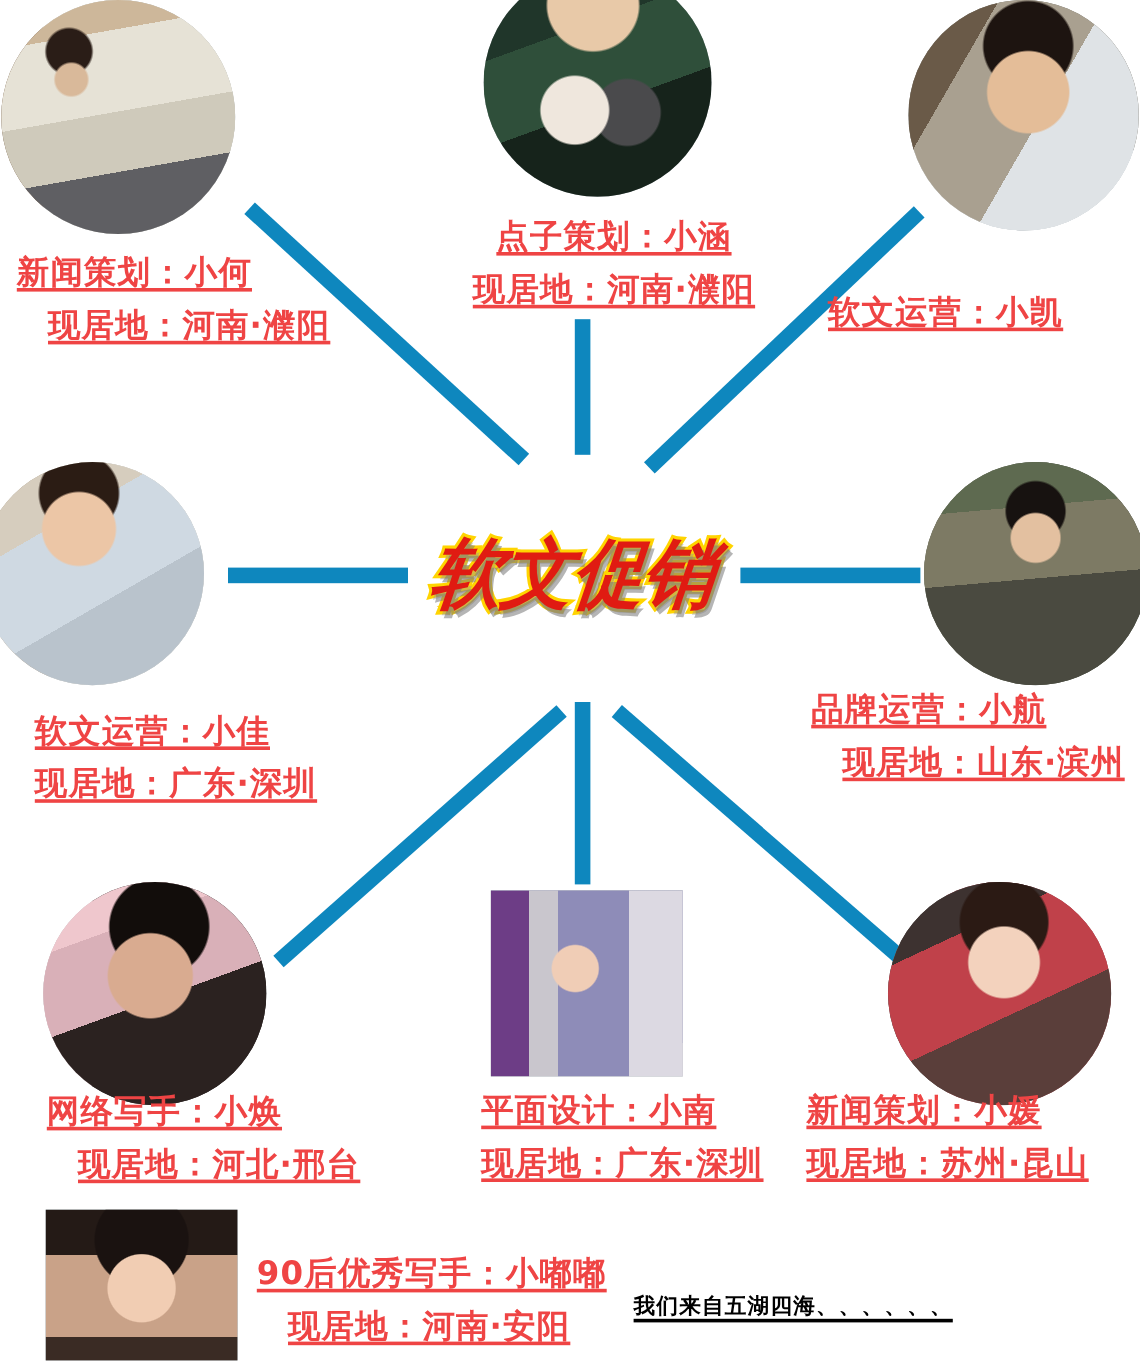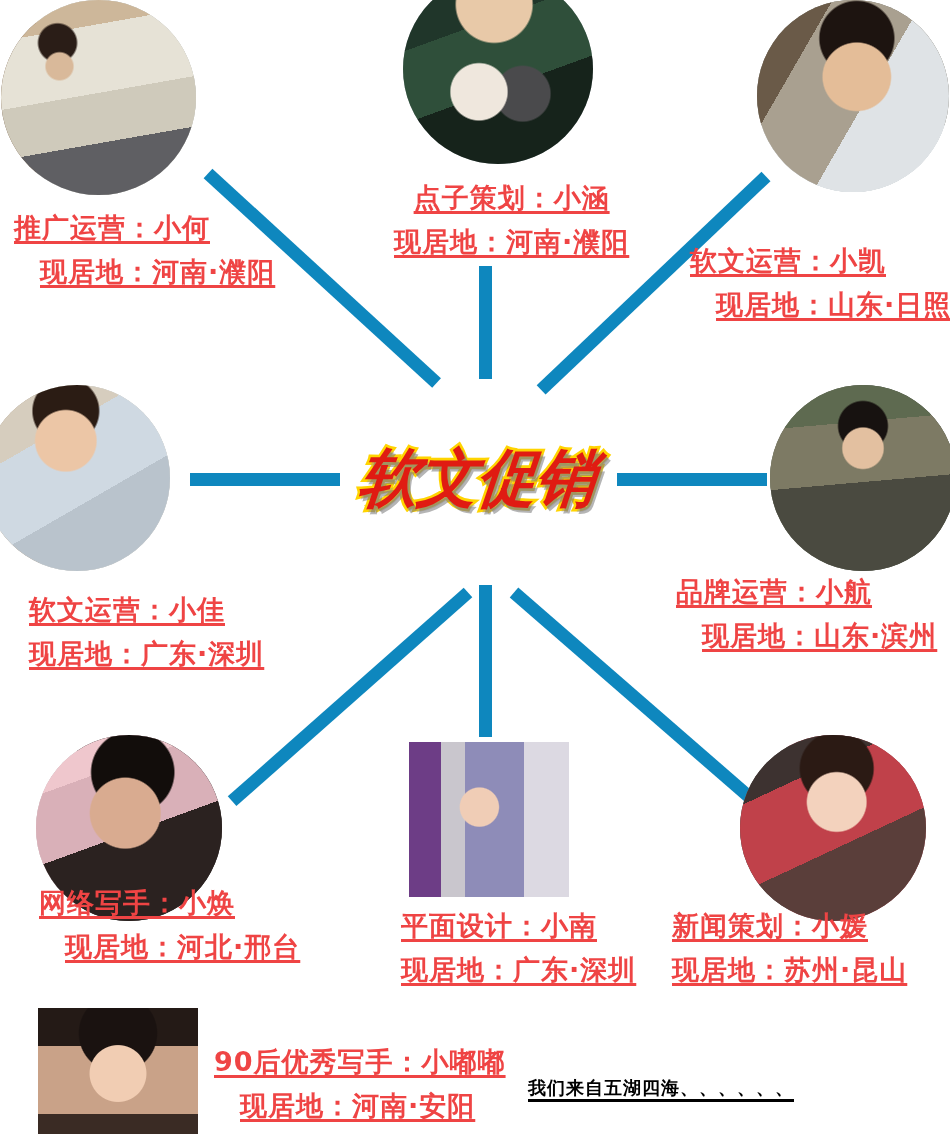--- a/index.html
+++ b/index.html
@@ -202,45 +202,44 @@
 
   <div class="photo" style="left:38px;top:1008px;width:160px;height:126px;">
     <div class="ph-inner ph-i"></div>
   </div>
 
   <div id="center-title">
     <span class="art">软文促销</span>
   </div>
 
   <div class="label sz1" style="left:14px;top:210px;">
-    <span class="ln">推广运营：小何</span>
+    <span class="ln">新闻策划：小何</span>
     <span class="ln ind">现居地：河南·濮阳</span>
   </div>
 
   <div class="label sz1 c" style="left:394px;top:180px;">
     <span class="ln">点子策划：小涵</span>
     <span class="ln">现居地：河南·濮阳</span>
   </div>
 
   <div class="label sz1" style="left:690px;top:243px;">
     <span class="ln">软文运营：小凯</span>
-    <span class="ln ind">现居地：山东·日照</span>
   </div>
 
   <div class="label sz1" style="left:29px;top:592px;">
     <span class="ln">软文运营：小佳</span>
     <span class="ln">现居地：广东·深圳</span>
   </div>
 
   <div class="label sz1" style="left:676px;top:574px;">
     <span class="ln">品牌运营：小航</span>
     <span class="ln ind">现居地：山东·滨州</span>
   </div>
 
-  <div class="label sz1" style="left:39px;top:885px;">
+  <div class="label sz1" style="left:39px;top:909px;">
     <span class="ln">网络写手：小焕</span>
     <span class="ln ind">现居地：河北·邢台</span>
   </div>
 
   <div class="label sz1" style="left:365px;top:908px;margin-left:36px;">
     <span class="ln">平面设计：小南</span>
     <span class="ln">现居地：广东·深圳</span>
   </div>
 
   <div class="label sz1" style="left:672px;top:908px;">

